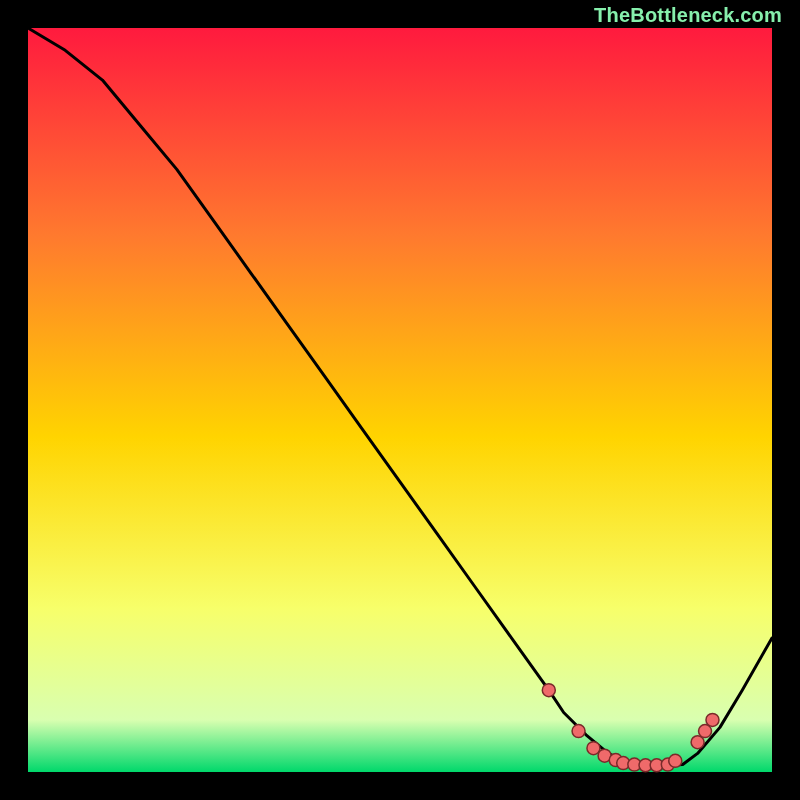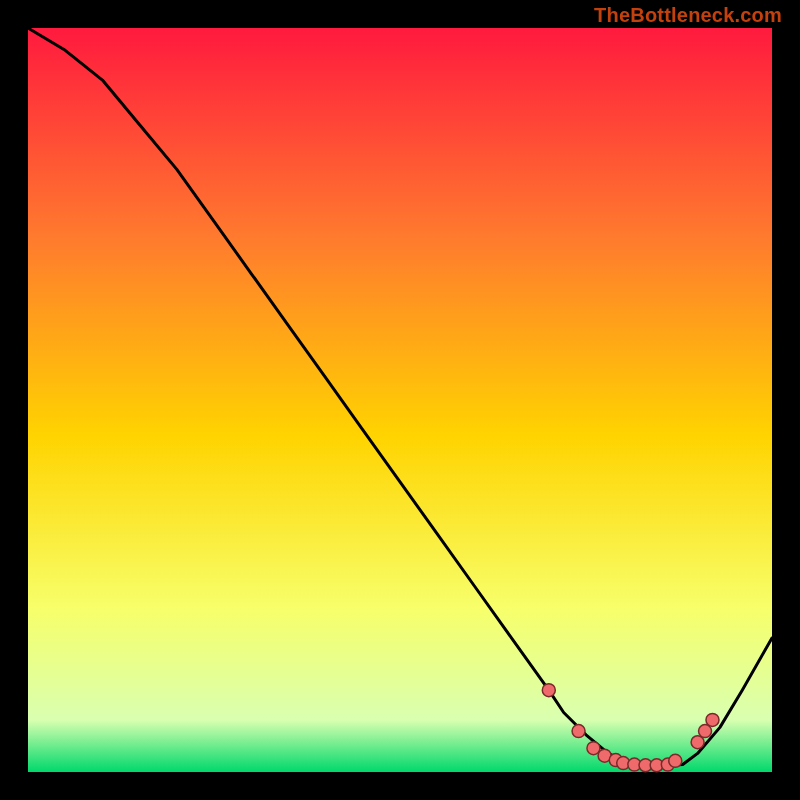--- a/index.html
+++ b/index.html
@@ -21,21 +21,21 @@
     top: 0;
     left: 0;
   }
   .watermark {
     position: absolute;
     top: 4px;
     right: 18px;
     font-family: Arial, Helvetica, sans-serif;
     font-size: 20px;
     font-weight: 600;
-    color: #c2410c;
+    color: #86efac;
     letter-spacing: 0.2px;
     user-select: none;
   }
 </style>
 </head>
 <body>
 
 <div class="stage">
   <svg id="svg-root" width="800" height="800" viewBox="0 0 800 800">
       <defs>

